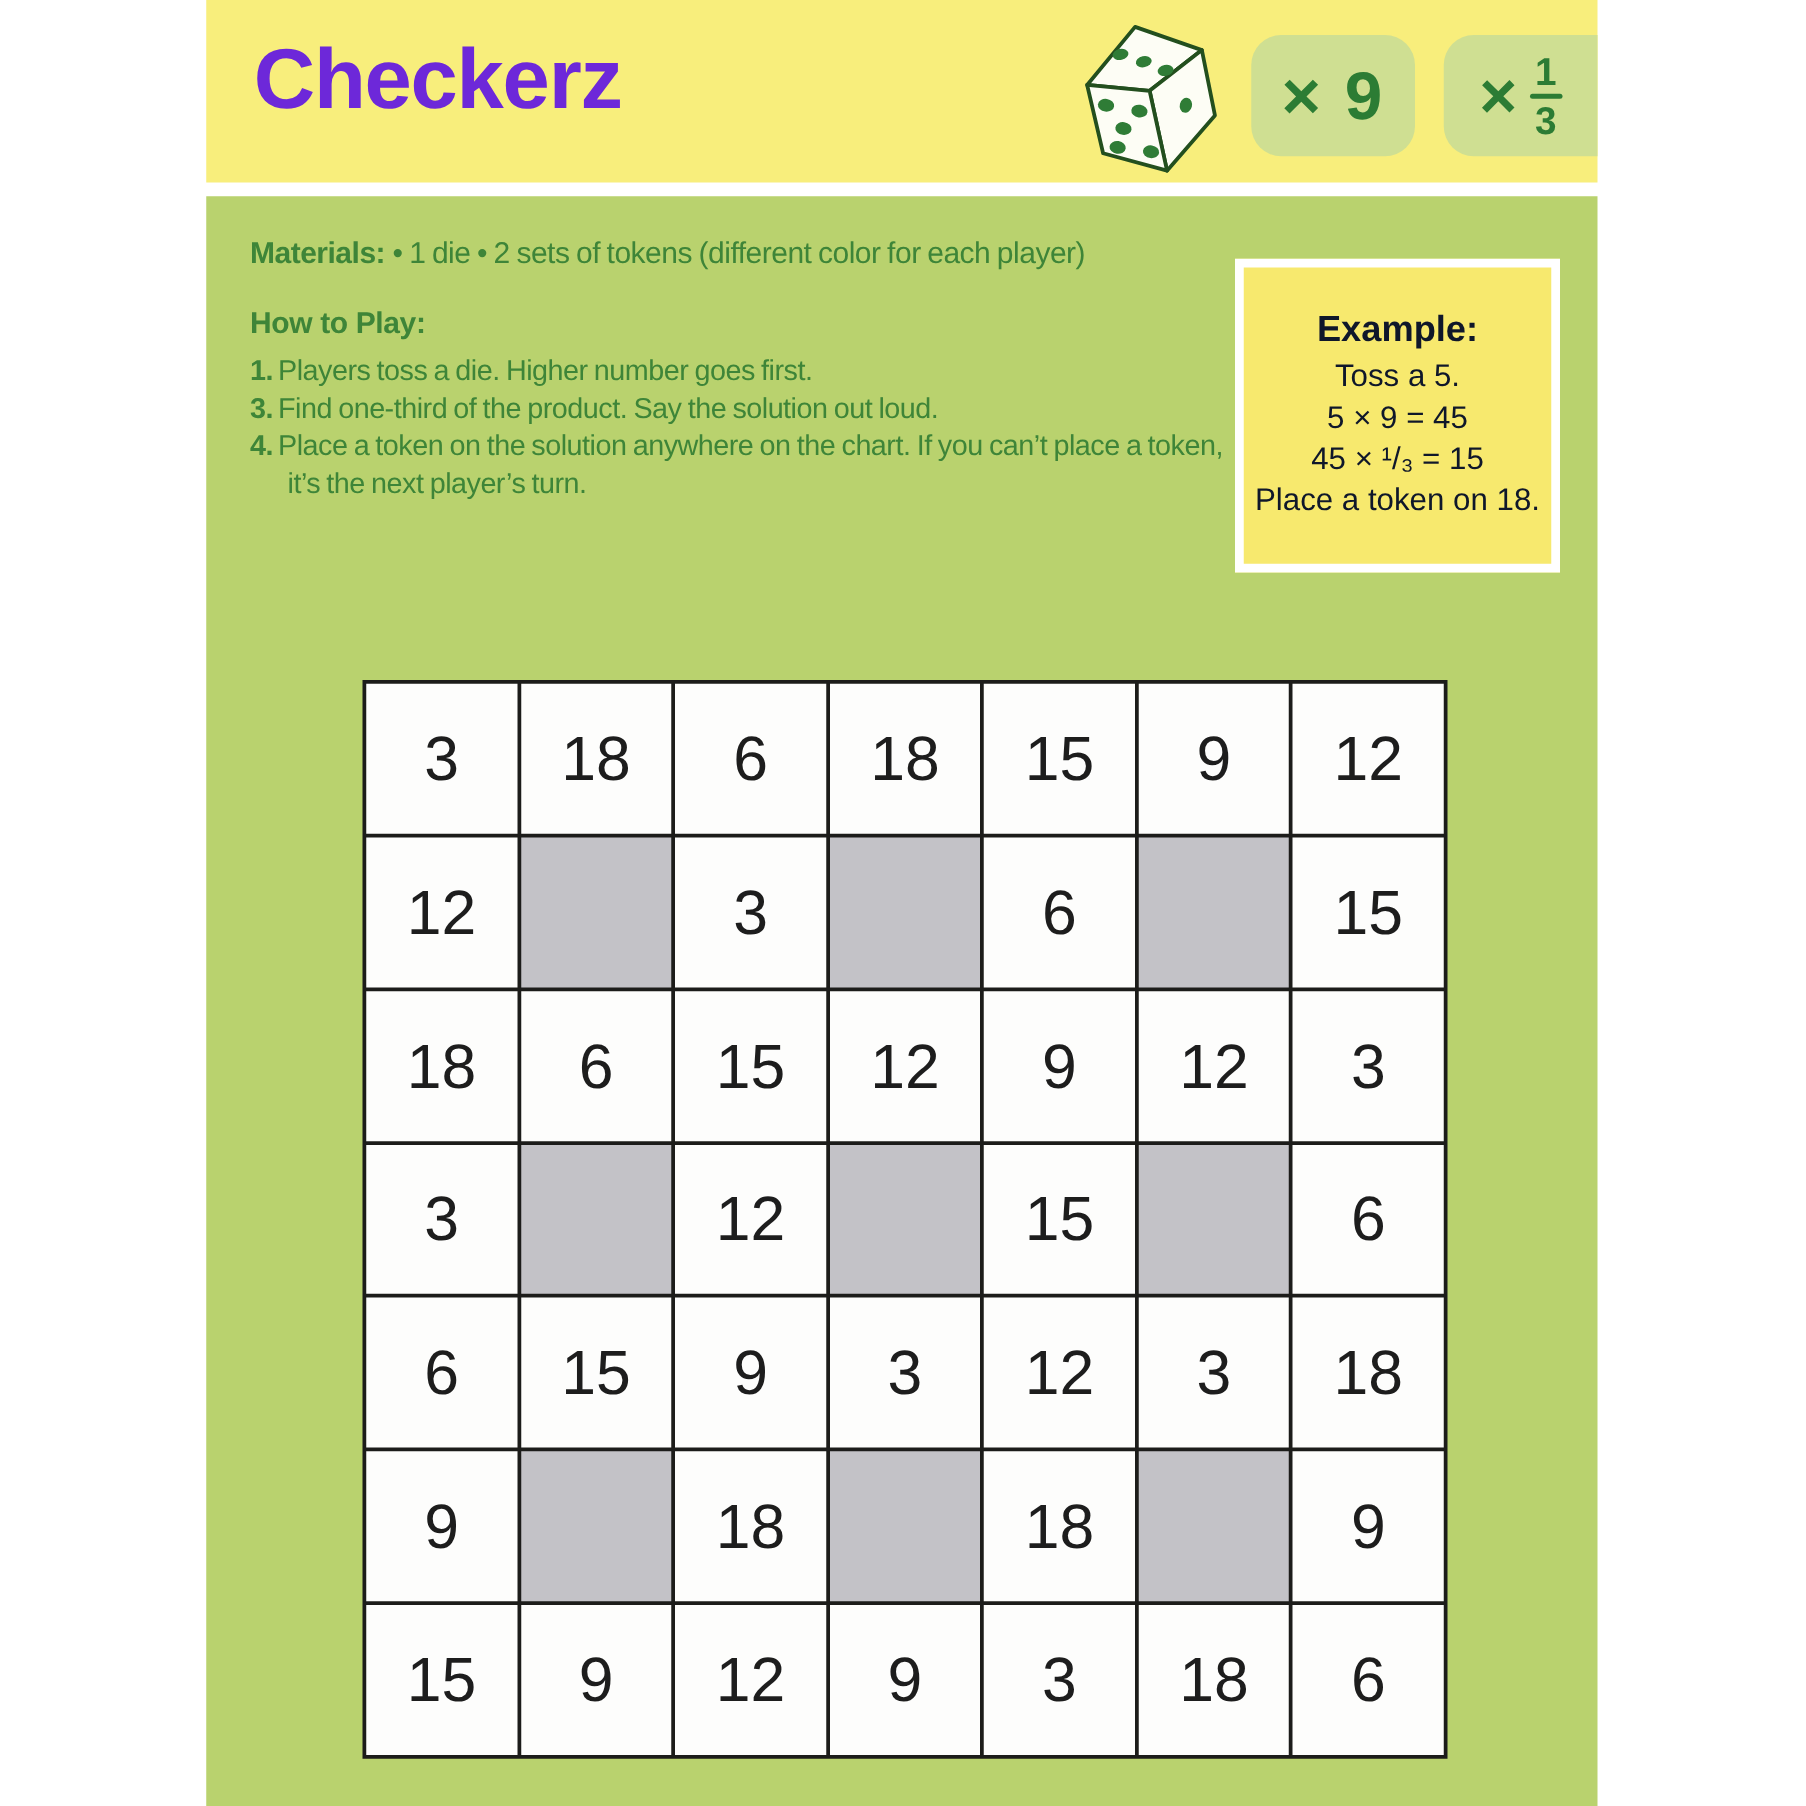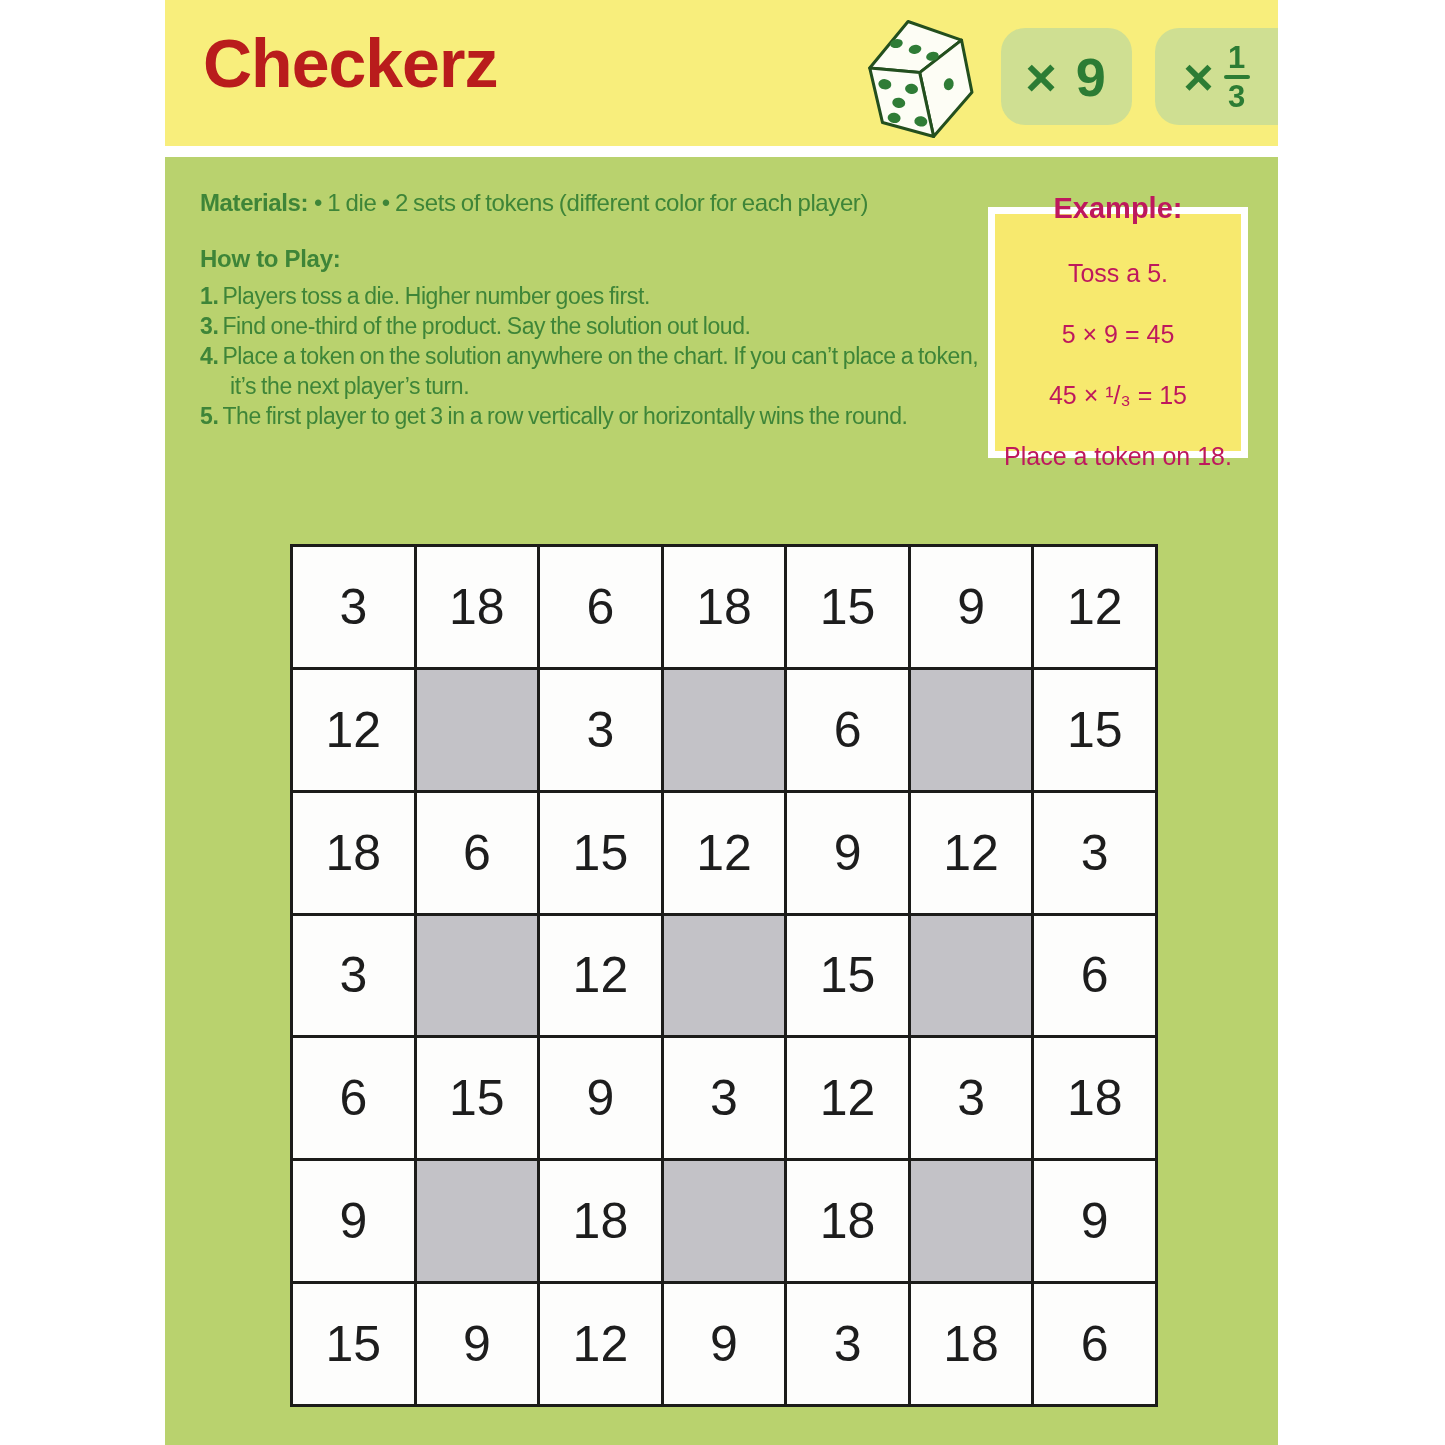--- a/index.html
+++ b/index.html
@@ -7,21 +7,21 @@
     position:relative;width:1445px;height:1445px;background:#ffffff;
     font-family:"Liberation Sans",sans-serif;overflow:hidden;
   }
   
   .header{
     position:absolute;left:165px;top:0;width:1113px;height:146px;
     background:#f8ee7c;
   }
   .title{
     position:absolute;left:38px;top:24px;
-    font-size:68px;font-weight:bold;color:#b91c1c;letter-spacing:-1px;
+    font-size:68px;font-weight:bold;color:#6d28d9;letter-spacing:-1px;
   }
   .dice{position:absolute;left:698px;top:18px;width:118px;height:122px;}
   .badge{
     position:absolute;top:28px;height:97px;background:#cfdf92;
     display:flex;align-items:center;justify-content:center;
     color:#2c7c34;font-weight:bold;
   }
   .badge-nine{left:836px;width:131px;border-radius:24px;font-size:54px;letter-spacing:2px;}
   .badge-third{left:990px;width:123px;border-radius:24px 0 0 24px;gap:10px;}
   .badge-third .times{font-size:52px;line-height:1;}
@@ -44,21 +44,21 @@
   .step{
     font-size:23px;line-height:30px;letter-spacing:-0.4px;word-spacing:-1px;
     padding-left:30px;text-indent:-30px;
   }
   .step .n{font-weight:bold;margin-right:4px;}
   
   .example{
     position:absolute;left:823px;top:50px;width:260px;height:251px;
     box-sizing:border-box;background:#f7e96e;border:7px solid #ffffff;
     display:flex;flex-direction:column;align-items:center;justify-content:center;
-    text-align:center;color:#be185d;gap:28px;
+    text-align:center;color:#0f172a;
   }
   .example-heading{font-size:29px;font-weight:bold;margin-bottom:4px;}
   .example-line{font-size:25px;line-height:33px;}
   
   .grid{
     position:absolute;left:125px;top:387px;width:868px;height:863px;
     box-sizing:border-box;background:#1c1c1a;padding:3px;
     display:grid;grid-template-columns:repeat(7,1fr);grid-template-rows:repeat(7,1fr);
     gap:3px;
   }
@@ -113,21 +113,20 @@
 
     <div class="materials">
       <b>Materials:</b><span>• 1 die   • 2 sets of tokens (different color for each player)</span>
     </div>
 
     <div class="howto">
       <div class="howto-heading">How to Play:</div>
       <div class="step"><span class="n">1.</span><span>Players toss a die. Higher number goes first.</span></div>
       <div class="step"><span class="n">3.</span><span>Find one-third of the product. Say the solution out loud.</span></div>
       <div class="step"><span class="n">4.</span><span>Place a token on the solution anywhere on the chart. If you can’t place a token, it’s the next player’s turn.</span></div>
-      <div class="step"><span class="n">5.</span><span>The first player to get 3 in a row vertically or horizontally wins the round.</span></div>
     </div>
 
     <div class="example">
       <div class="example-heading">Example:</div>
       <div class="example-line">Toss a 5.</div>
       <div class="example-line">5 × 9 = 45</div>
       <div class="example-line">45 × ¹/₃ = 15</div>
       <div class="example-line">Place a token on 18.</div>
     </div>
 

